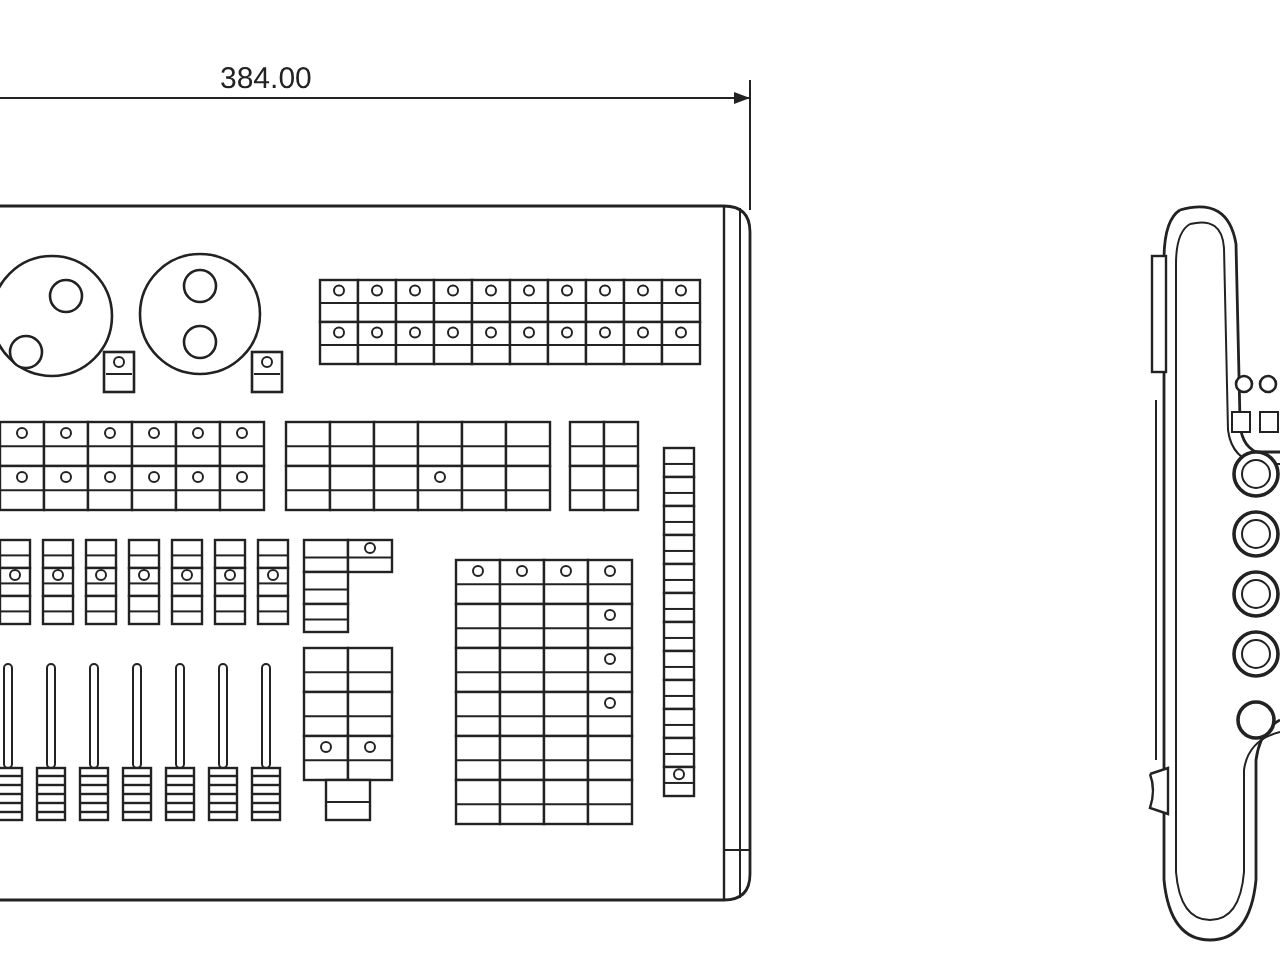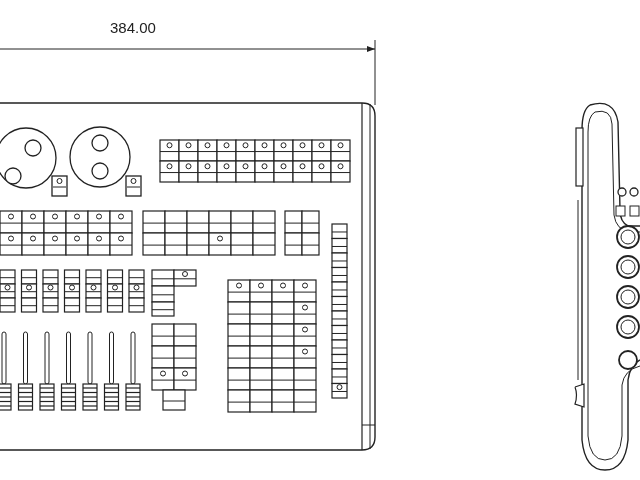--- a/index.html
+++ b/index.html
@@ -1,18 +1,18 @@
 <!DOCTYPE html>
 <html><head>
 <meta charset="utf-8">
 <style>
   html,body{margin:0;padding:0;background:#fff;}
   #stage{position:relative;width:640px;height:480px;overflow:hidden;background:#fff;font-family:"Liberation Sans",sans-serif;}
   svg{position:absolute;left:0;top:0;}
-  .dim-label{position:absolute;left:110px;top:19px;font-size:15px;color:#222;}
+  .dim-label{position:absolute;left:110px;top:31px;font-size:15px;color:#222;}
 </style>
 </head>
 <body>
 
 <div id="stage">
   <div class="dim-label">384.00</div>
   <svg width="640" height="480" viewBox="0 0 640 480" id="art">
       <line x1="0" y1="49" x2="375" y2="49" stroke="#222" stroke-width="1"></line>
       <line x1="375" y1="40" x2="375" y2="105" stroke="#222" stroke-width="1"></line>
       <polygon points="375,49 367,46 367,52" fill="#222"></polygon>

